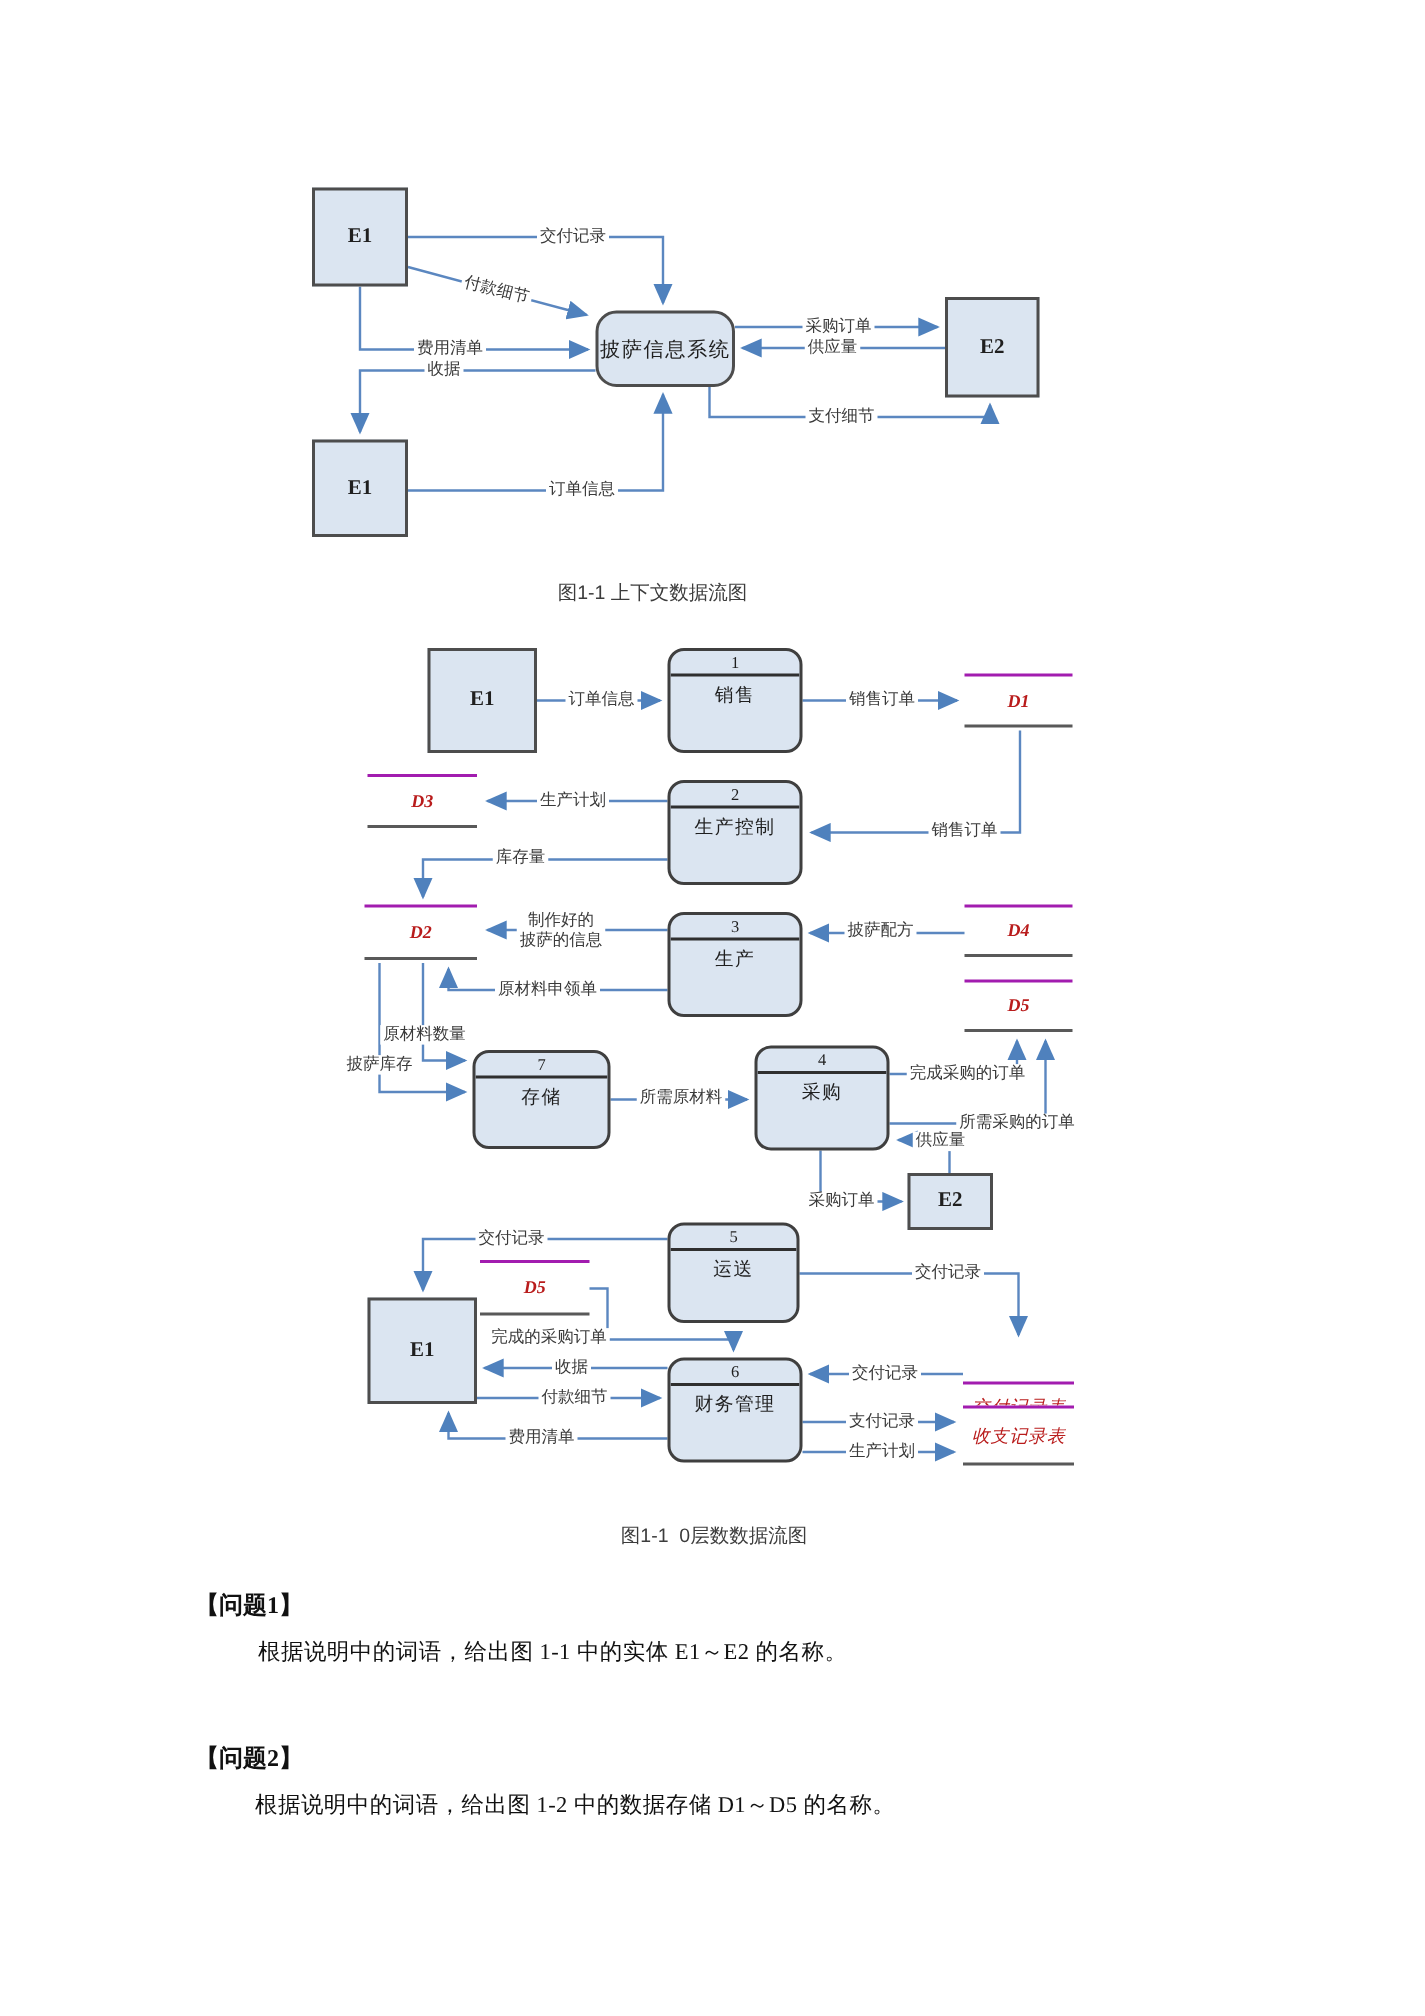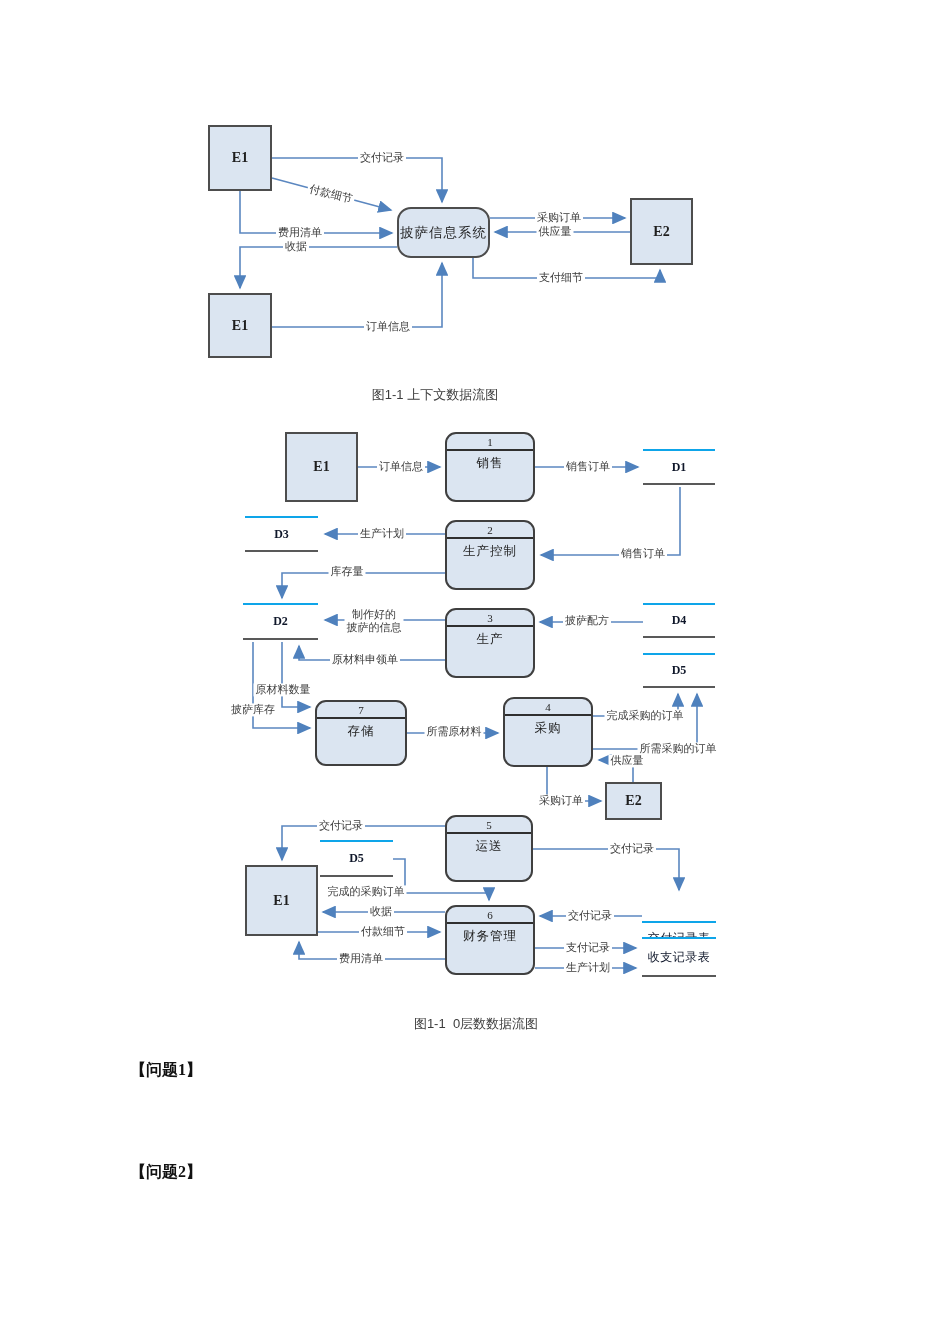--- a/index.html
+++ b/index.html
@@ -11,23 +11,23 @@
           font-size:14px;font-weight:bold;color:#1f1f1f;box-sizing:border-box;}
   .proc{position:absolute;z-index:2;background:#dbe5f1;border:2px solid #3f3f3f;border-radius:11px;
         box-sizing:border-box;display:flex;flex-direction:column;overflow:hidden;}
   .proc .num{height:15px;border-bottom:2px solid #2f2f2f;display:flex;align-items:center;justify-content:center;
              font-size:11px;color:#1f1f1f;}
   .proc .pname{flex:1;display:flex;align-items:flex-start;justify-content:center;padding-top:4px;
                font-size:12.5px;color:#1f1f1f;letter-spacing:1px;}
   .sysbox{position:absolute;z-index:2;background:#dbe5f1;border:2px solid #4d4d4d;border-radius:14px;
           display:flex;align-items:center;justify-content:center;font-size:13.5px;color:#1f1f1f;
           box-sizing:border-box;letter-spacing:1px;}
-  .store{position:absolute;z-index:2;border-top:2px solid #0ea5e9;border-bottom:2px solid #595959;
+  .store{position:absolute;z-index:2;border-top:2px solid #a21caf;border-bottom:2px solid #595959;
          display:flex;align-items:center;justify-content:center;font-size:12px;font-weight:bold;
-         color:#0f172a;box-sizing:border-box;}
+         color:#b91c1c;box-sizing:border-box;font-style:italic;}
   .store.cn{font-weight:normal;font-size:12px;letter-spacing:.5px;background:#fff;}
   .fl{position:absolute;z-index:3;transform:translate(-50%,-50%);background:#ffffff;
       font-size:11px;color:#3a3a3a;padding:0 2px;white-space:pre-line;text-align:center;line-height:1.2;}
   .fl.diag{transform:translate(-50%,-50%) rotate(14deg);}
   .caption{position:absolute;z-index:3;transform:translate(-50%,-50%);font-size:13px;color:#3c3c3c;
            white-space:pre;font-family:"Liberation Sans","DejaVu Sans",sans-serif;}
   .qhead{position:absolute;z-index:3;font-size:16px;font-weight:bold;color:#111;}
   .qbody{position:absolute;z-index:3;font-size:15px;color:#111;letter-spacing:.3px;}
   .footer{position:absolute;z-index:3;font-size:14px;color:#111;left:0;width:100%;text-align:center;}
 </style>
@@ -160,15 +160,17 @@
   <span class="fl" style="left:381px;top:912px;">收据</span>
   <span class="fl" style="left:383px;top:932px;">付款细节</span>
   <span class="fl" style="left:361px;top:959px;">费用清单</span>
   <span class="fl" style="left:590px;top:916px;">交付记录</span>
   <span class="fl" style="left:588px;top:948px;">支付记录</span>
   <span class="fl" style="left:588px;top:968px;">生产计划</span>
 
   <div class="caption" style="left:476px;top:1024px;">图1-1  0层数数据流图</div>
 
   <div class="qhead" style="left:130px;top:1060px;">【问题1】</div>
+  <div class="qbody" style="left:172px;top:1092px;">根据说明中的词语，给出图 1-1 中的实体 E1～E2 的名称。</div>
   <div class="qhead" style="left:130px;top:1162px;">【问题2】</div>
+  <div class="qbody" style="left:170px;top:1194px;">根据说明中的词语，给出图 1-2 中的数据存储 D1～D5 的名称。</div>
 
 </div>
 
 </body></html>

